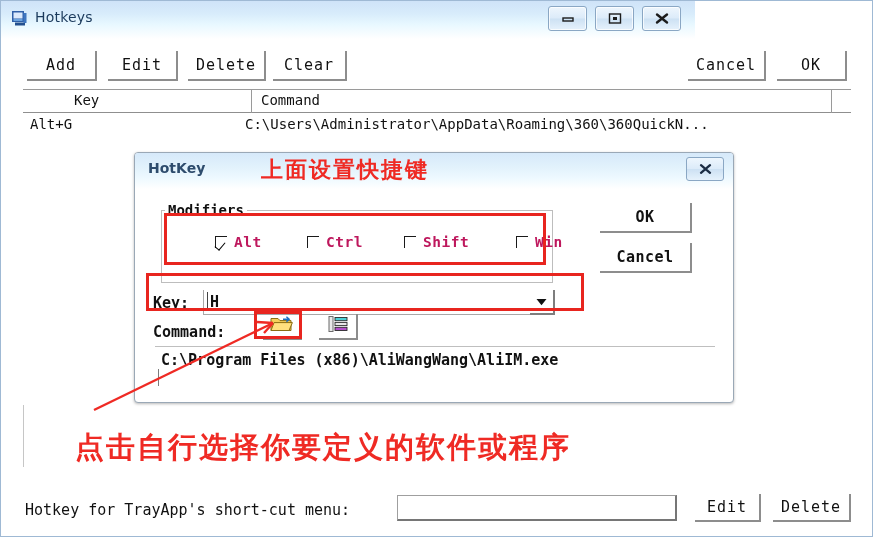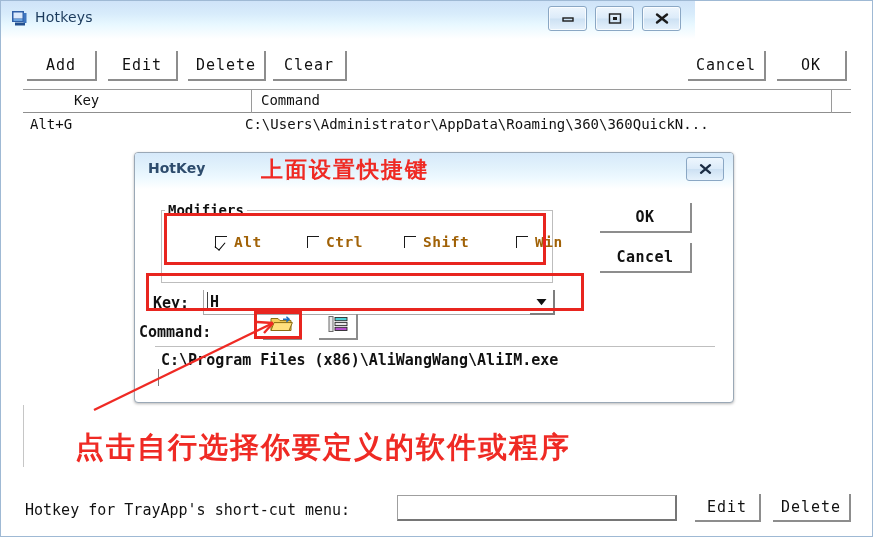--- a/index.html
+++ b/index.html
@@ -108,21 +108,21 @@
   }
   .group-legend{
     position:absolute;left:30px;top:49px;
     background:#ffffff;padding:0 3px;
     font-size:14px;color:#111;
     font-family:"DejaVu Sans Mono","Liberation Mono",monospace;
   }
   .chk{
     position:absolute;top:81px;
     display:flex;align-items:center;gap:7px;
-    font-size:14.5px;color:#a16207;
+    font-size:14.5px;color:#be185d;
     font-family:"DejaVu Sans Mono","Liberation Mono",monospace;
     letter-spacing:.5px;
     padding-left:36px;
   }
   .chkbox{
     width:12px;height:12px;position:relative;
     border-top:1.6px solid #1a1a1a;
     border-left:1.6px solid #1a1a1a;
     box-sizing:border-box;
   }
@@ -147,21 +147,21 @@
     font-family:"DejaVu Sans Mono","Liberation Mono",monospace;
   }
   .keycombo .caret-left{position:absolute;left:3px;top:2px;width:1px;height:19px;background:#444;}
   .combo-arrow{
     position:absolute;right:0;top:0;width:25px;height:25px;
     border-right:2px solid #7e7e7e;border-bottom:2px solid #7e7e7e;
     box-sizing:border-box;display:flex;align-items:center;justify-content:center;
   }
   
   .cmdlabel{
-    position:absolute;left:4px;top:170px;font-size:15px;color:#111;
+    position:absolute;left:18px;top:170px;font-size:15px;color:#111;
     font-family:"DejaVu Sans Mono","Liberation Mono",monospace;
   }
   .iconbtn{
     position:absolute;top:161px;width:39px;height:26px;
     border-right:2px solid #8d8d8d;border-bottom:2px solid #8d8d8d;
     box-sizing:border-box;display:flex;align-items:center;justify-content:center;
   }
   .cmdfield{
     position:absolute;left:20px;top:193px;width:560px;height:42px;
     border-top:1px solid #bfbfbf;

